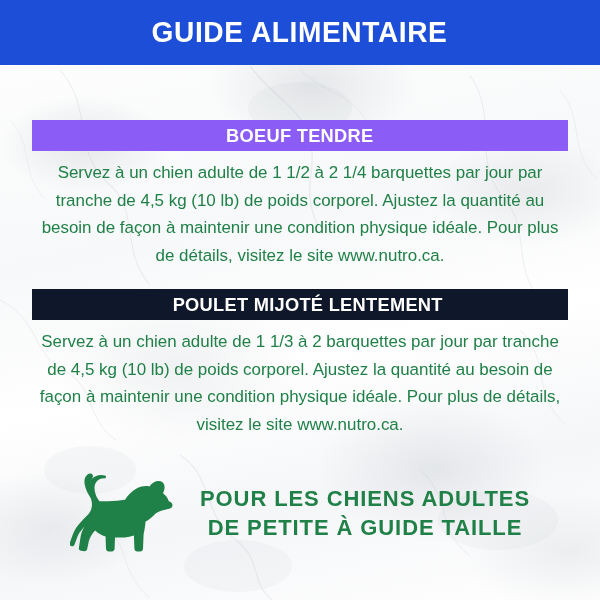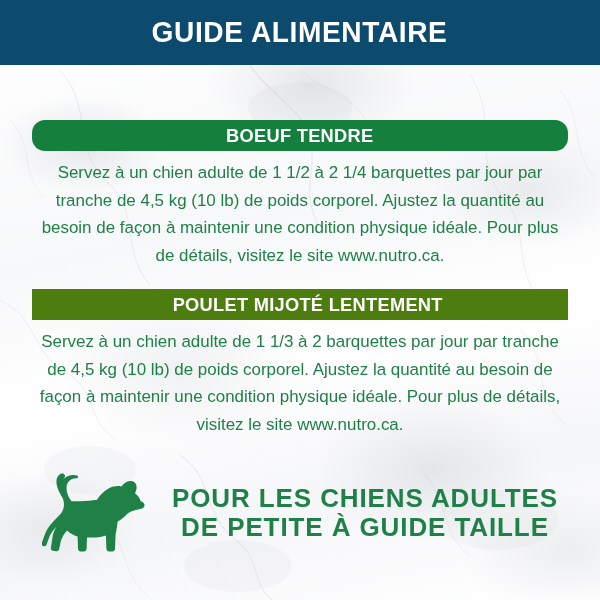--- a/index.html
+++ b/index.html
@@ -35,21 +35,21 @@
       radial-gradient(ellipse 130px 80px at 8% 88%, rgba(178,184,190,.22), rgba(178,184,190,0) 72%),
       radial-gradient(ellipse 150px 85px at 95% 92%, rgba(174,181,188,.20), rgba(174,181,188,0) 72%),
       linear-gradient(168deg, #ffffff 0%, #f7f8f9 38%, #ffffff 58%, #f5f6f8 78%, #ffffff 100%);
   }
   #veins { position:absolute; inset:0; opacity:.55; }
 
   
   .header {
     position:absolute; left:0; top:0;
     width:600px; height:65px;
-    background:#0c4a6e;
+    background:#1d4ed8;
     display:flex; align-items:center; justify-content:center;
   }
   .header-title {
     color:#ffffff;
     font-size:29px;
     font-weight:bold;
     letter-spacing:.6px;
     font-stretch:condensed;
     transform:scaleX(.97);
     white-space:nowrap;
@@ -61,22 +61,22 @@
     left:32px; top:76px;
     width:536px;
   }
 
   .band {
     width:536px;
     height:31px;
     display:flex; align-items:center; justify-content:center;
     margin-top:44px;
   }
-  .band.beef   { background:#15803d;border-radius:13px; }
-  .band.chicken{ background:#4d7c0f; margin-top:20px;padding-left:16px; }
+  .band.beef   { background:#8b5cf6; }
+  .band.chicken{ background:#0f172a; margin-top:20px;padding-left:16px; }
   .band-label {
     color:#ffffff;
     font-size:19px;
     font-weight:bold;
     letter-spacing:.3px;
     transform:scaleX(.96);
     white-space:nowrap;
   }
 
   .para {
@@ -97,21 +97,21 @@
     left:0; top:472px;
     width:600px;
     display:flex;
     align-items:center;
     justify-content:center;
     gap:20px;
   }
   .dog-icon { flex:0 0 auto; width:110px; height:82px; display:block; }
   .footer-text {
     color:#1f8147;
-    font-size:26px;
+    font-size:22px;
     line-height:29px;
     font-weight:bold;
     letter-spacing:.9px;
     text-align:center;
     white-space:nowrap;
   }
   .footer-line { display:block; }
 </style>
 </head>
 <body>

